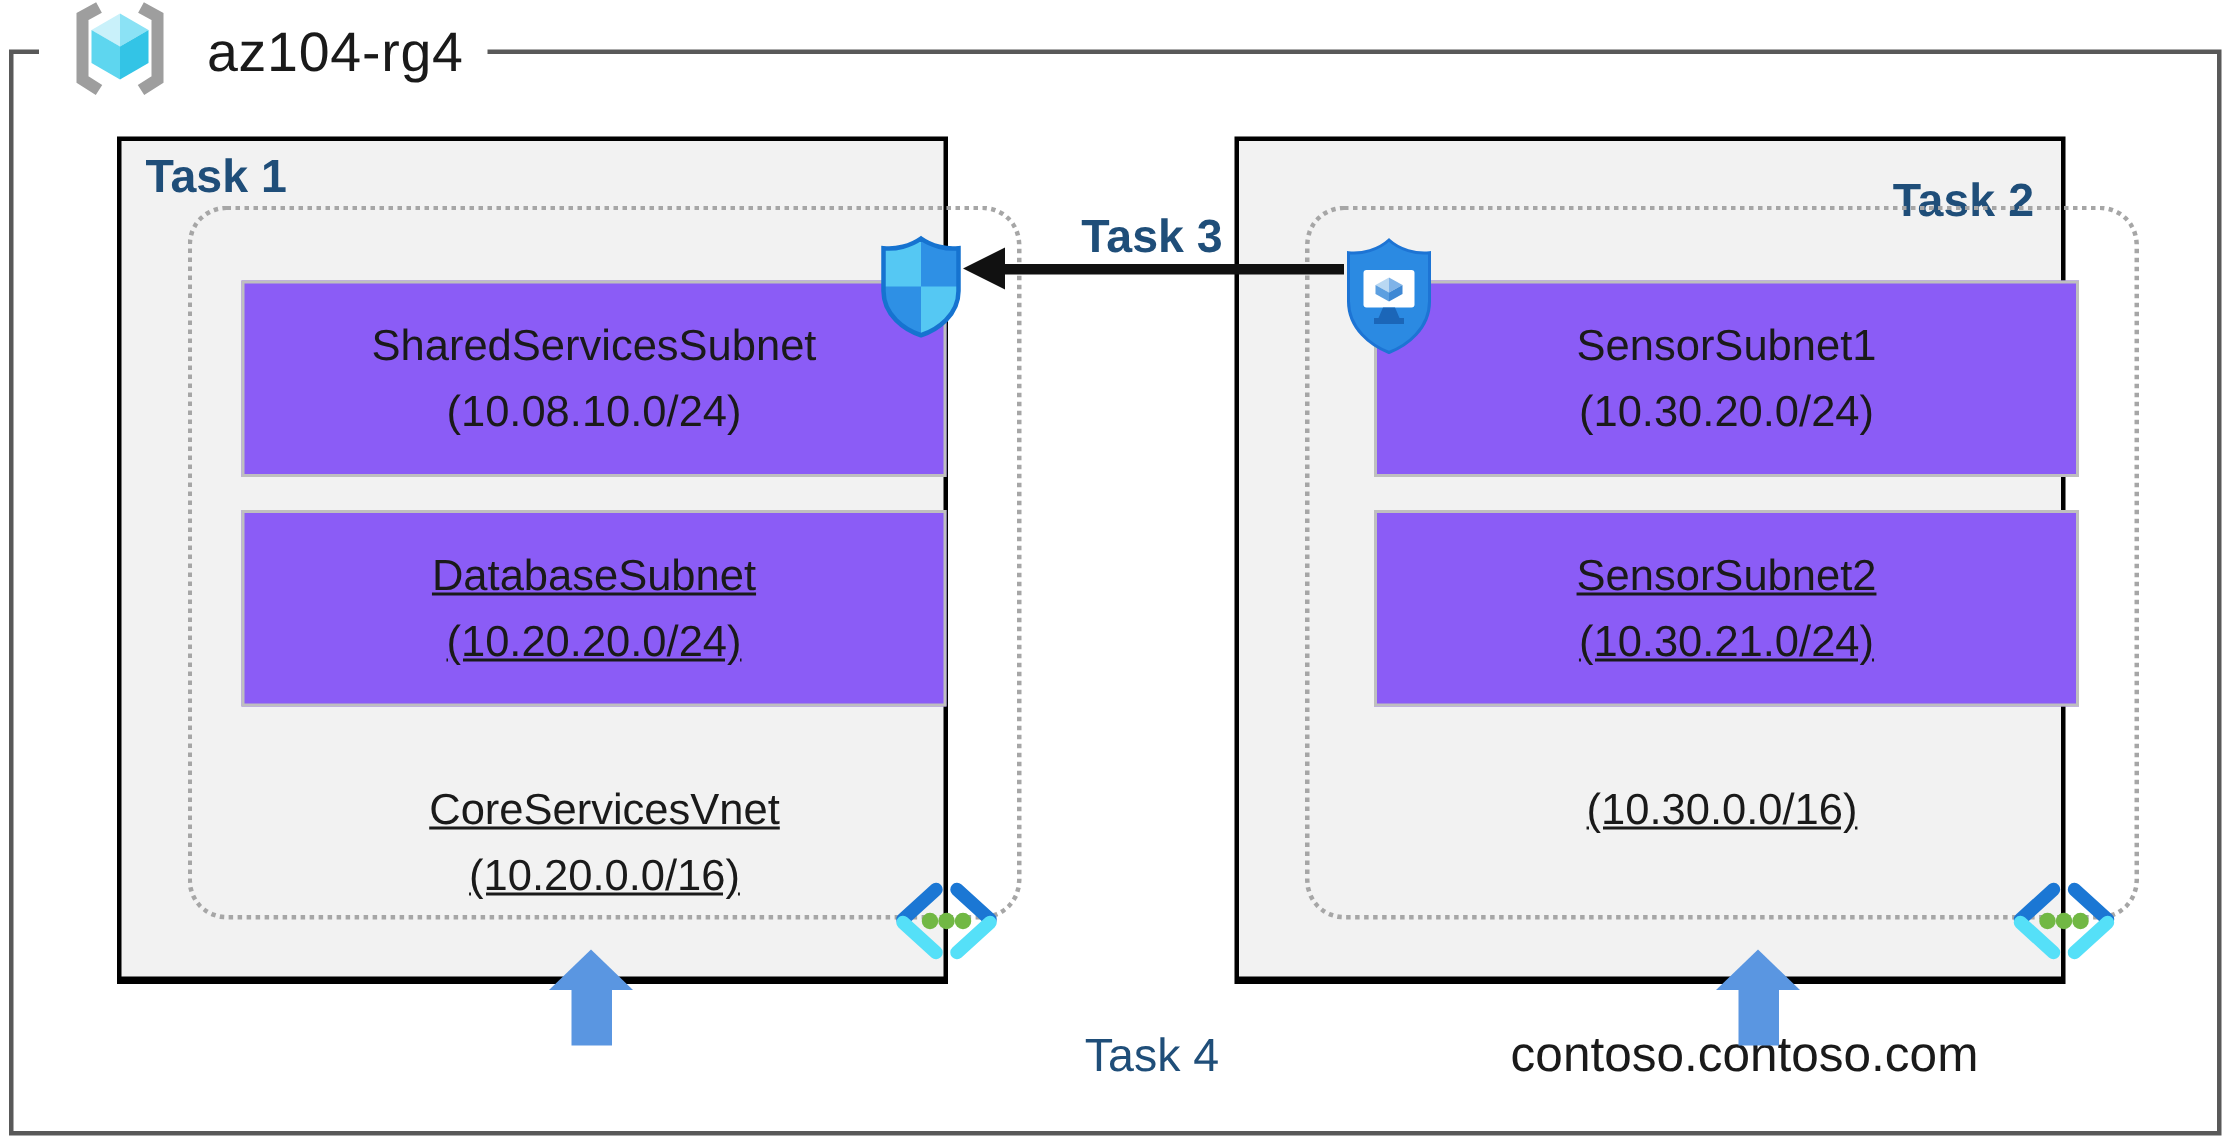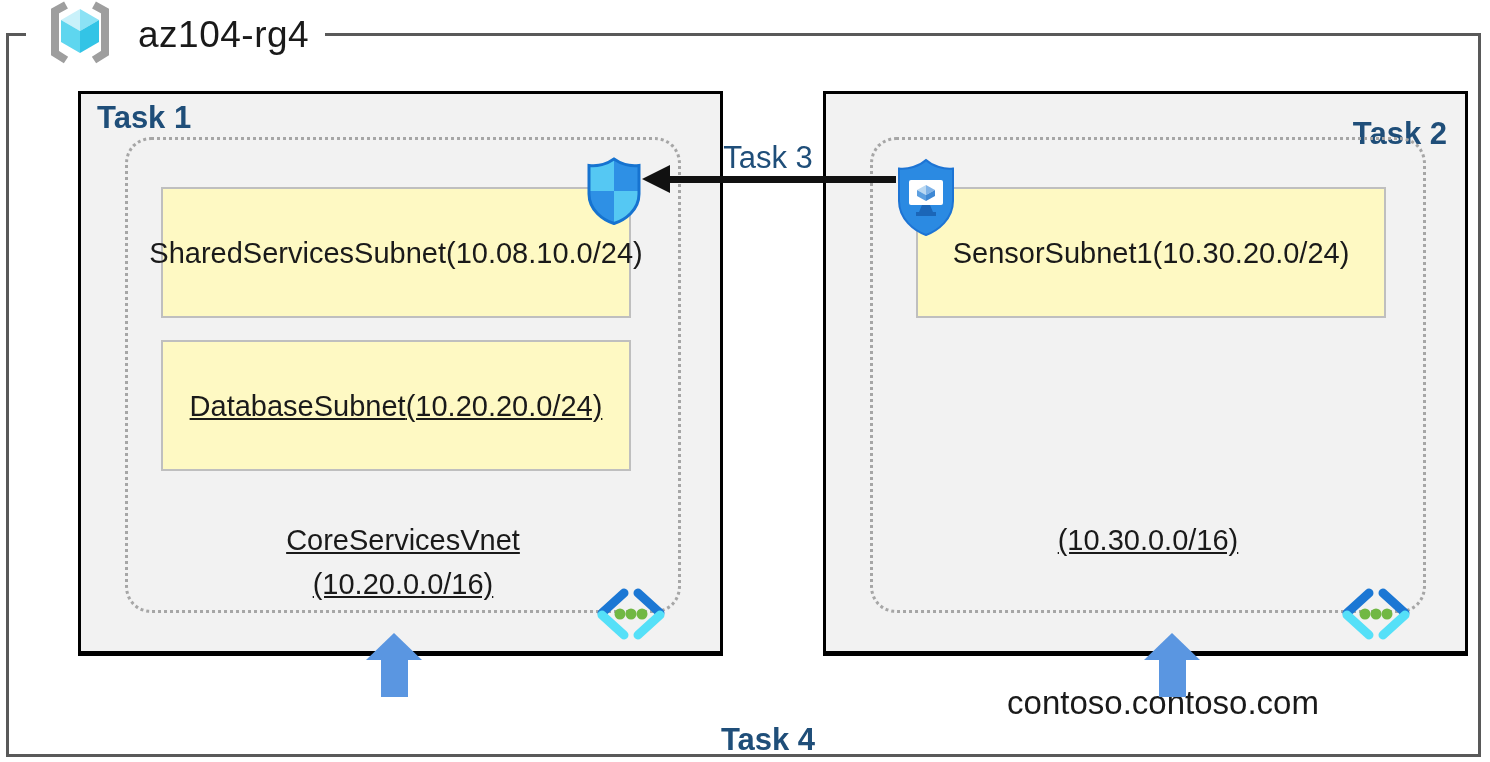--- a/index.html
+++ b/index.html
@@ -3,54 +3,54 @@
 <meta charset="utf-8">
 <style>
   html,body{margin:0;padding:0;background:#fff;}
   body{width:1490px;height:762px;position:relative;font-family:"Liberation Sans",sans-serif;overflow:hidden;}
   .canvas{position:absolute;left:0;top:0;width:1490px;height:762px;}
   
   .outer{position:absolute;left:6px;top:33px;width:1475px;height:724px;border:3px solid #595959;box-sizing:border-box;background:#fff;}
   .legend{position:absolute;left:26px;top:0px;height:70px;background:#fff;padding:0 16px;display:flex;align-items:center;gap:20px;z-index:6;}
   .legend-title{font-size:37px;color:#1a1a1a;letter-spacing:0.5px;text-align:right;}
   
-  .task-box{position:absolute;top:91px;width:645px;height:565px;background:#F2F2F2;border:3px solid #000;border-bottom-width:5px;box-sizing:border-box;z-index:1;}
+  .task-box{position:absolute;top:91px;width:554px;height:565px;background:#F2F2F2;border:3px solid #000;border-bottom-width:5px;box-sizing:border-box;z-index:1;}
   .task-box.left{left:78px;}
   .task-box.right{left:823px;}
   .task-label{position:absolute;font-size:31px;font-weight:bold;color:#1F4E79;}
   .task-label.tl{left:16px;top:6px;}
   .task-label.tr{right:18px;top:22px;margin-left:24px;}
   
   .dashed{position:absolute;left:44px;top:43px;width:556px;height:476px;border:3px dotted #A6A6A6;border-radius:26px;box-sizing:border-box;}
   
-  .subnet{position:absolute;width:470px;height:131px;background:#fef9c3;border:2px solid #BFBFBF;box-sizing:border-box;display:flex;flex-direction:row;align-items:center;justify-content:center;font-size:29px;line-height:44px;color:#1a1a1a;}
+  .subnet{position:absolute;width:470px;height:131px;background:#8b5cf6;border:2px solid #BFBFBF;box-sizing:border-box;display:flex;flex-direction:column;align-items:center;justify-content:center;font-size:29px;line-height:44px;color:#1a1a1a;}
   .task-box.left .subnet{left:80px;}
   .task-box.right .subnet{left:90px;}
   .subnet.first{top:93px;}
   .subnet.second{top:246px;text-decoration:underline;}
   .vnet-label{position:absolute;left:44px;top:424px;width:556px;text-align:center;font-size:29px;line-height:44px;color:#1a1a1a;text-decoration:underline;}
   .vnet-icon{position:absolute;left:512px;top:492px;width:76px;height:56px;z-index:3;}
   
   .nsg-icon{position:absolute;left:584px;top:156px;width:60px;height:70px;z-index:7;}
   .bastion-icon{position:absolute;left:894px;top:158px;width:64px;height:80px;z-index:7;}
   
   .arrow-line{position:absolute;left:668px;top:176px;width:228px;height:7px;background:#111;z-index:5;}
   .arrow-head{position:absolute;left:642px;top:165px;width:0;height:0;border-top:14px solid transparent;border-bottom:14px solid transparent;border-right:28px solid #111;z-index:5;}
-  .task3-label{position:absolute;left:693px;top:140px;width:150px;text-align:center;font-size:31px;font-weight:normal;color:#1F4E79;z-index:5;}
+  .task3-label{position:absolute;left:693px;top:140px;width:150px;text-align:center;font-size:31px;font-weight:bold;color:#1F4E79;z-index:5;}
   
   .up-arrow{position:absolute;width:56px;height:64px;z-index:8;}
   .up-arrow.left{left:366px;top:633px;}
   .up-arrow.right{left:1144px;top:633px;}
   .up-arrow .head{width:0;height:0;border-left:28px solid transparent;border-right:28px solid transparent;border-bottom:27px solid #5A96E1;}
   .up-arrow .stem{width:27px;height:37px;margin:0 auto;background:#5A96E1;}
   
   .dns-label{position:absolute;top:684px;width:400px;text-align:center;font-size:33px;color:#1a1a1a;z-index:4;}
   .dns-label.left{left:195px;}
   .dns-label.right{left:963px;}
-  .task4-label{position:absolute;left:693px;top:722px;width:150px;text-align:center;font-size:31px;font-weight:bold;color:#1F4E79;z-index:4;}
+  .task4-label{position:absolute;left:693px;top:686px;width:150px;text-align:center;font-size:31px;font-weight:normal;color:#1F4E79;z-index:4;}
 </style>
 </head>
 <body>
 
 <div class="canvas">
 
   <div class="outer"></div>
 
   <div class="legend">
     <span>
@@ -93,20 +93,24 @@
       </svg>
     </span>
   </div>
 
   <div class="task-box right">
     <div class="task-label tr">Task 2</div>
     <div class="dashed"></div>
     <div class="subnet first">
       <span>SensorSubnet1</span>
       <span>(10.30.20.0/24)</span>
+    </div>
+    <div class="subnet second">
+      <span>SensorSubnet2</span>
+      <span>(10.30.21.0/24)</span>
     </div>
     <div class="vnet-label">
       <div>(10.30.0.0/16)</div>
     </div>
     <span class="vnet-icon">
       <svg width="76" height="56" viewBox="0 0 76 56">
         <line x1="31" y1="7" x2="9" y2="27" stroke="#1B77D4" stroke-width="9" stroke-linecap="round"></line>
         <line x1="9" y1="29" x2="31" y2="49" stroke="#55E0F8" stroke-width="9" stroke-linecap="round"></line>
         <line x1="45" y1="7" x2="67" y2="27" stroke="#1B77D4" stroke-width="9" stroke-linecap="round"></line>
         <line x1="67" y1="29" x2="45" y2="49" stroke="#55E0F8" stroke-width="9" stroke-linecap="round"></line>

